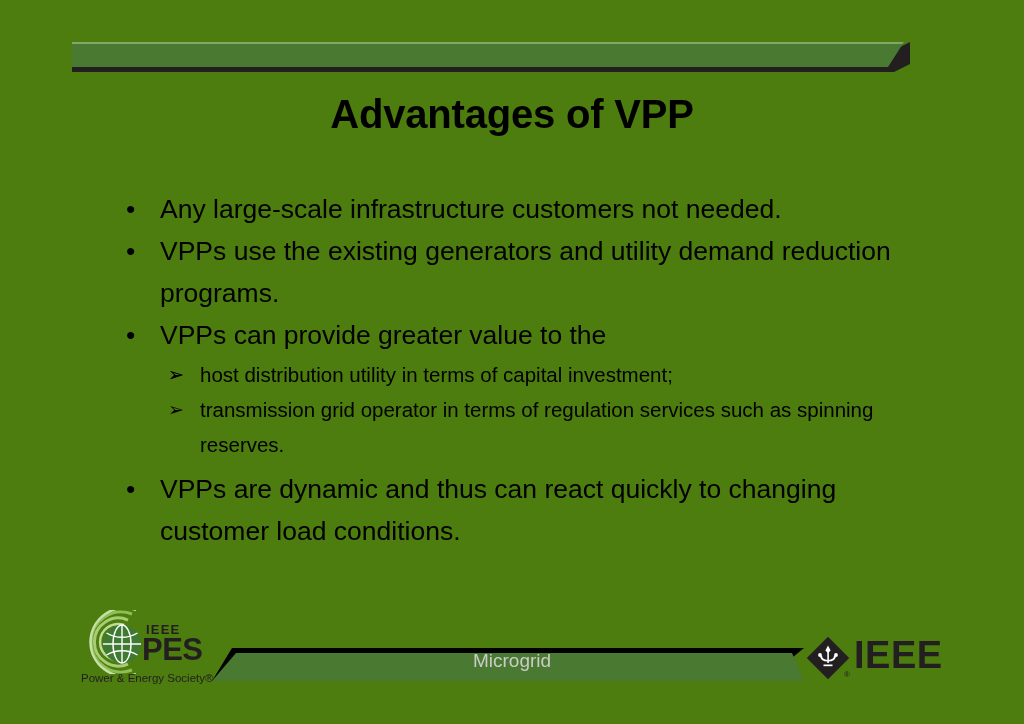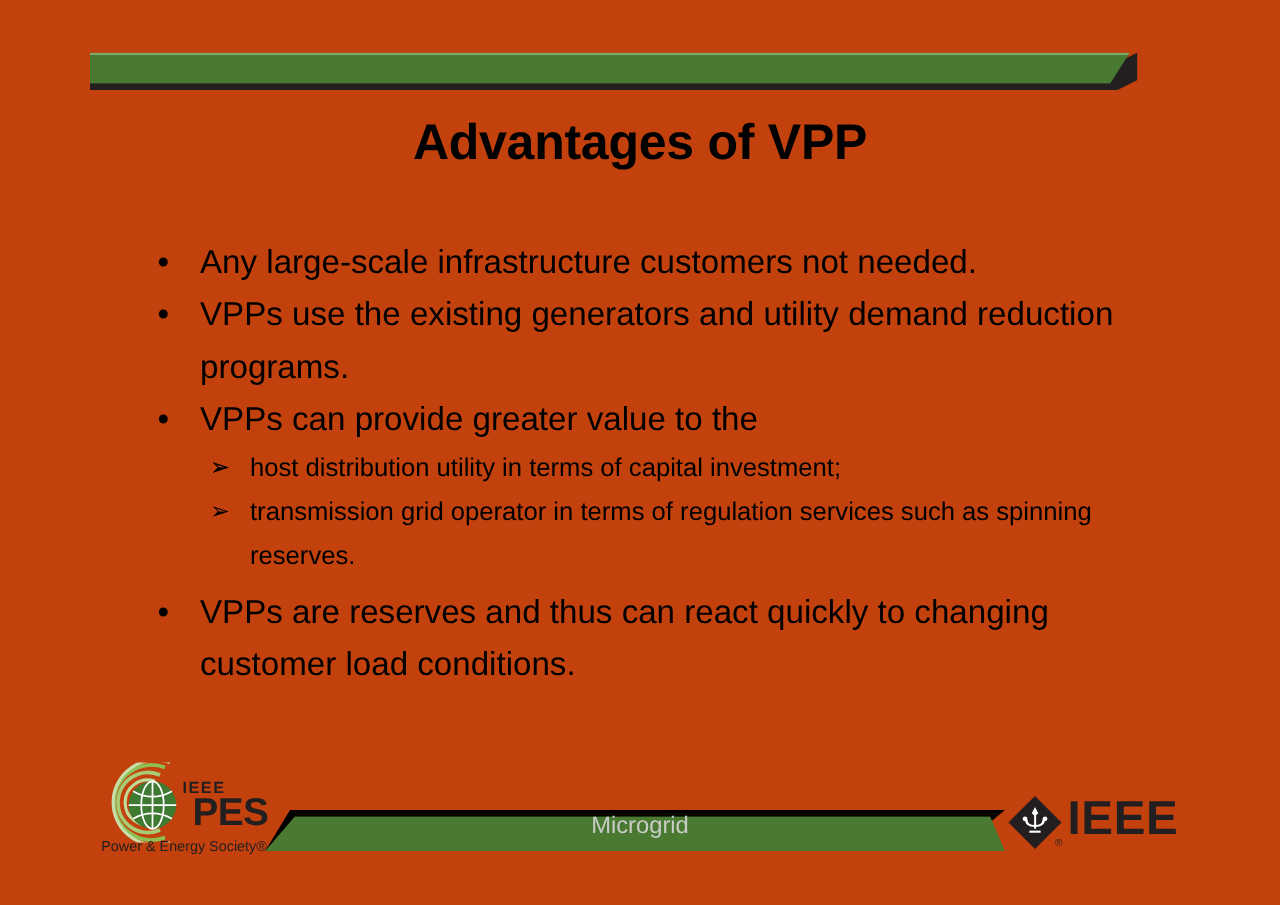--- a/index.html
+++ b/index.html
@@ -7,21 +7,21 @@
     padding: 0;
     background: #ffffff;
   }
   body {
     font-family: "Liberation Sans", sans-serif;
   }
   #slide {
     position: relative;
     width: 1024px;
     height: 724px;
-    background: #c2410c;
+    background: #4d7c0f;
     overflow: hidden;
   }
 
   
   #header-banner {
     position: absolute;
     left: 72px;
     top: 42px;
     width: 838px;
     height: 30px;
@@ -177,21 +177,20 @@
     color: #231f20;
   }
   #pes-pes {
     position: absolute;
     left: 64px;
     top: 24px;
     font-size: 31px;
     font-weight: bold;
     letter-spacing: -0.5px;
     color: #231f20;
-    margin-left: 12px;
   }
   #pes-tagline {
     position: absolute;
     left: 3px;
     top: 64px;
     font-size: 11.5px;
     color: #231f20;
     white-space: nowrap;
   }
 
@@ -266,21 +265,21 @@
         <span>host distribution utility in terms of capital investment;</span>
       </div>
       <div class="bullet-l2">
         <span class="marker">➢</span>
         <span>transmission grid operator in terms of regulation services such as spinning reserves.</span>
       </div>
     </div>
 
     <div class="bullet-l1" style="margin-top:6px;">
       <span class="marker">•</span>
-      <span>VPPs are reserves and thus can react quickly to changing customer load conditions.</span>
+      <span>VPPs are dynamic and thus can react quickly to changing customer load conditions.</span>
     </div>
 
   </div>
 
   <div id="footer-banner">
     <div id="footer-banner-shadow"></div>
     <div id="footer-banner-green"></div>
   </div>
   <div id="footer-label">Microgrid</div>
 

